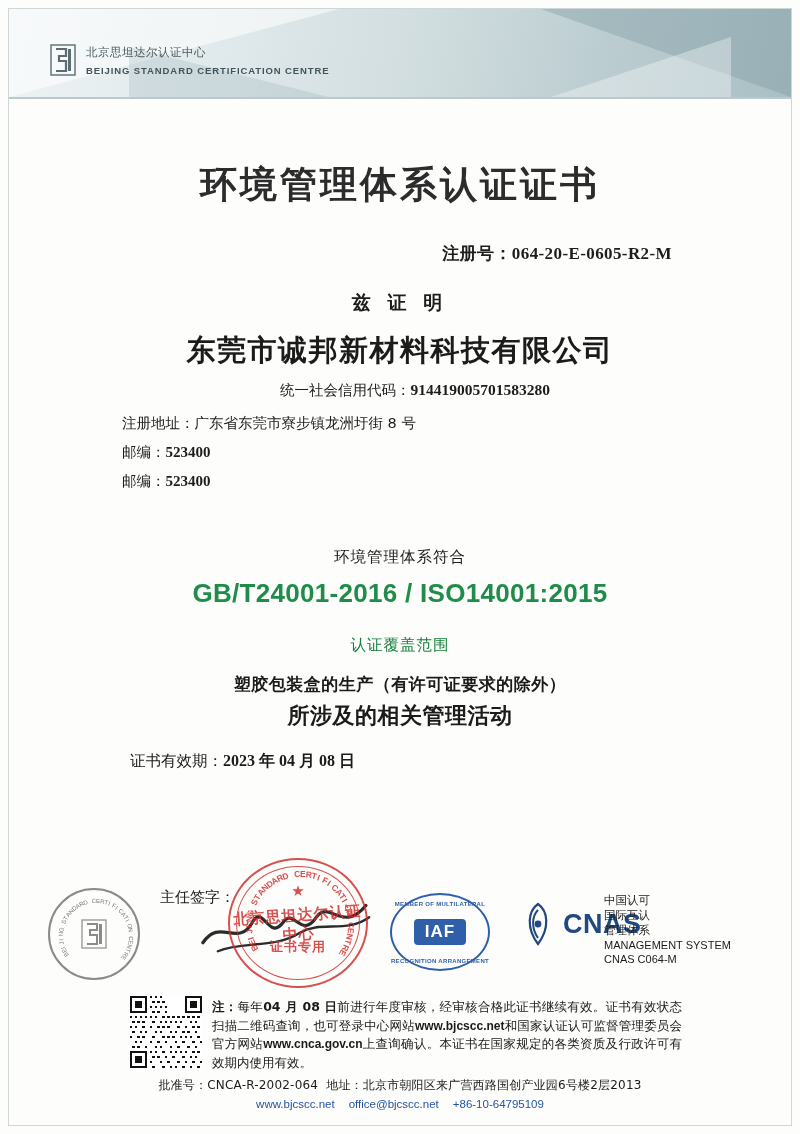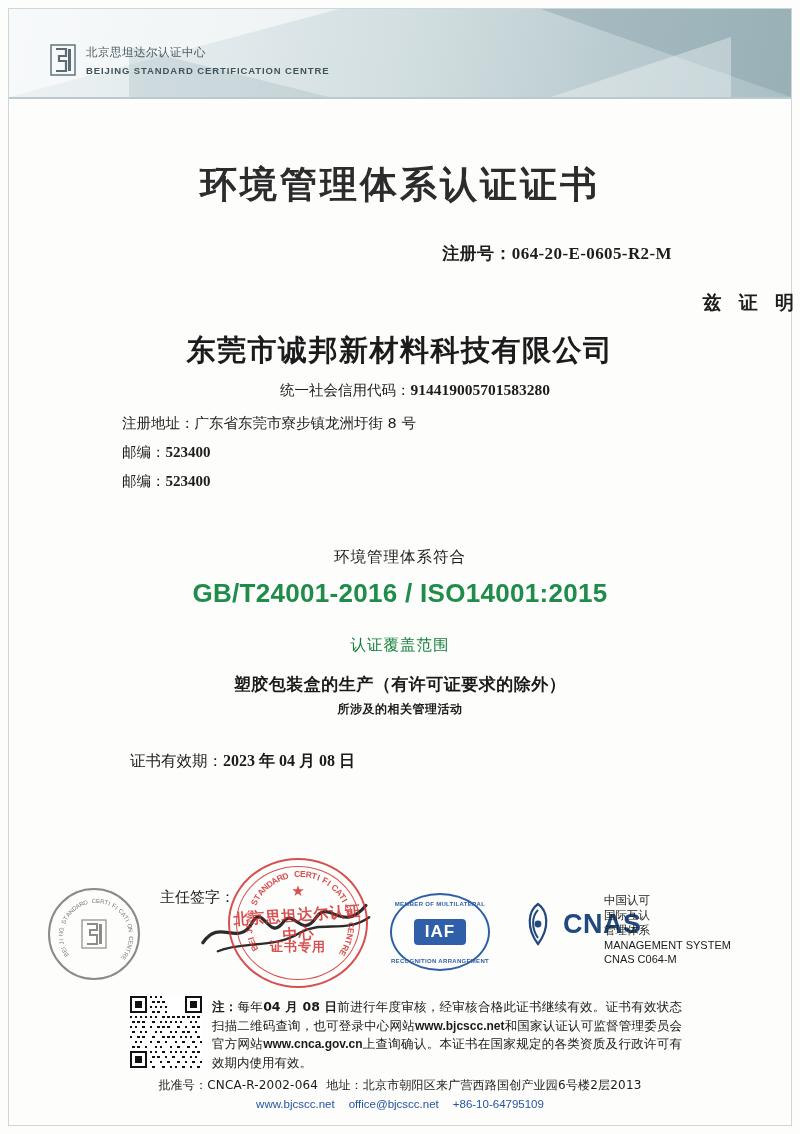--- a/index.html
+++ b/index.html
@@ -129,22 +129,22 @@
     letter-spacing: 0.4px;
   }
   .reg-no .lbl {
     font-family: "DejaVu Sans", sans-serif;
     font-weight: bold;
   }
   .hereby {
     position: absolute;
     top: 290px;
     left: 0; right: 0;
-    text-align: right;
-    font-family: Liberation Sans, sans-serif;
+    text-align: center;
+    font-family: Liberation Serif, serif;
     font-size: 19px;
     font-weight: bold;
     color: #1d1d1d;
     letter-spacing: 6px;
     padding-left: 0;
   }
   .company {
     position: absolute;
     top: 331px;
     left: 0; right: 0;
@@ -223,21 +223,21 @@
     font-weight: bold;
     color: #1b1b1b;
     letter-spacing: 0.5px;
   }
   .scope-line2 {
     position: absolute;
     top: 701px;
     left: 0; right: 0;
     text-align: center;
     font-family: "DejaVu Sans", sans-serif;
-    font-size: 12px;
+    font-size: 22px;
     font-weight: bold;
     color: #1b1b1b;
     letter-spacing: 0.5px;
   }
 
   .dates {
     position: absolute;
     top: 751px;
     left: 130px;
     right: 130px;

